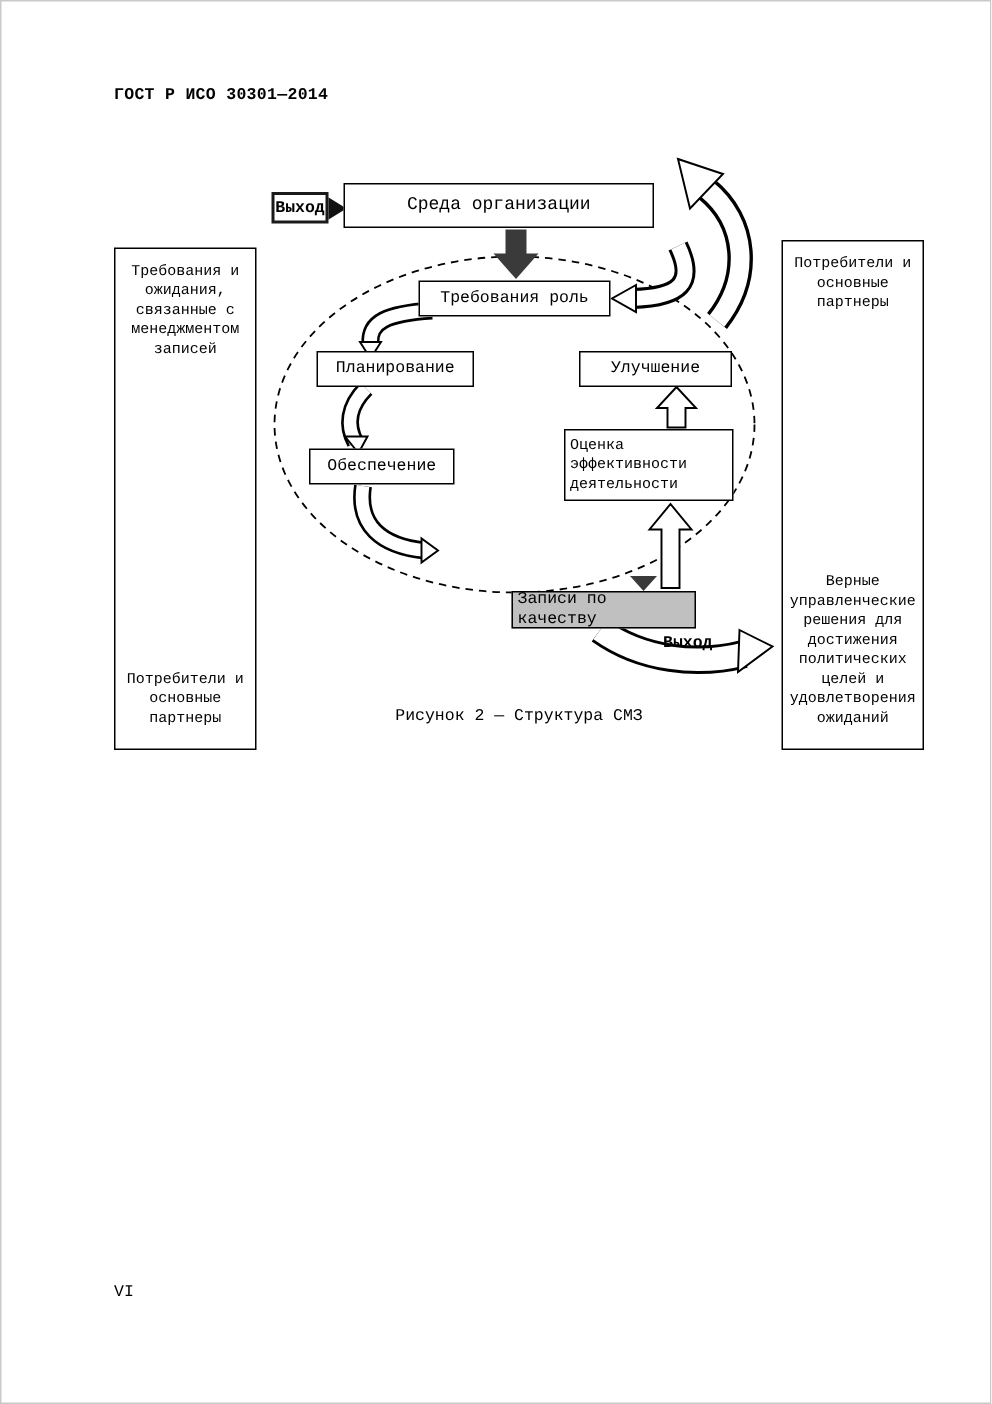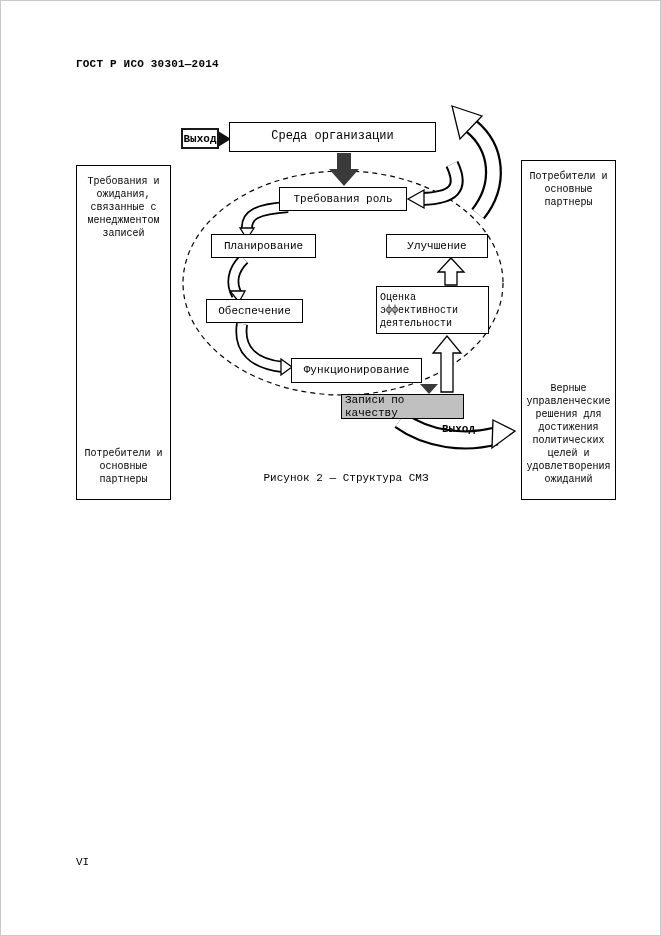--- a/index.html
+++ b/index.html
@@ -117,19 +117,18 @@
 
   <div class="io-label vhod">Выход</div>
   <div class="io-label vyhod">Выход</div>
 
   <div class="node env">Среда организации</div>
   <div class="node leadership">Требования роль</div>
   <div class="node planning">Планирование</div>
   <div class="node improvement">Улучшение</div>
   <div class="node support">Обеспечение</div>
   <div class="node evaluation">Оценка эффективности деятельности</div>
-  <div class="node operation">Функционирование</div>
   <div class="node records">Записи по качеству</div>
 
   <div class="figure-caption">Рисунок 2 — Структура СМЗ</div>
 
   <div class="page-number">VI</div>
 </div>
 
 </body></html>

